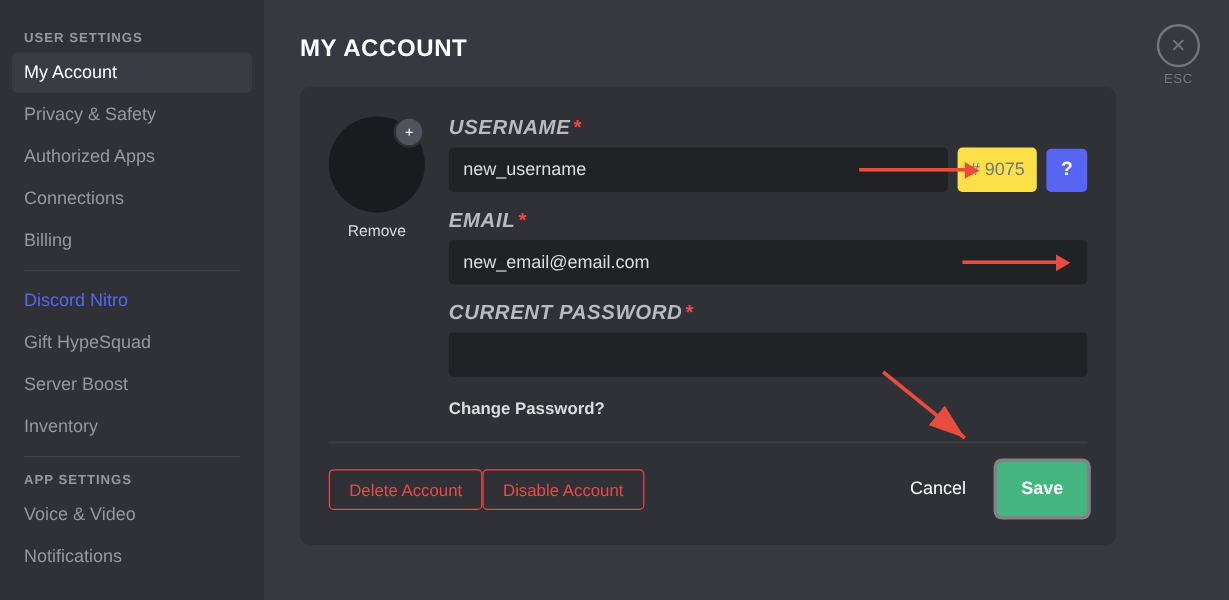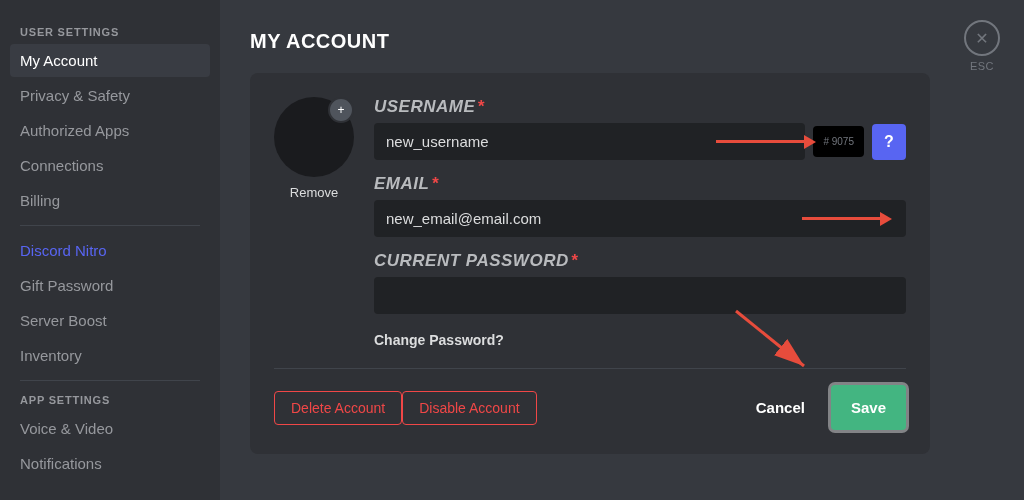--- a/index.html
+++ b/index.html
@@ -167,25 +167,25 @@
       background: #202225;
       border: none;
       border-radius: 4px;
       padding: 10px 12px;
       color: #dcddde;
       font-size: 15px;
       outline: none;
     }
 
     .discriminator-box {
-      background: #000000;
+      background: #fde047;
       border-radius: 4px;
       padding: 10px 10px;
       color: #72767d;
-      font-size: 10px;
+      font-size: 15px;
       white-space: nowrap;
     }
 
     .help-btn {
       width: 34px;
       height: 36px;
       background: #5865f2;
       border-radius: 4px;
       display: flex;
       align-items: center;
@@ -237,21 +237,21 @@
       font-weight: 500;
     }
 
     .btn-cancel {
       background: transparent;
       border: none;
       color: #ffffff;
       padding: 8px 16px;
       cursor: pointer;
       font-size: 15px;
-      font-weight: 700;
+      font-weight: 400;
     }
 
     .btn-save {
       background: #43b581;
       border: none;
       color: #ffffff;
       padding: 14px 20px;
       border-radius: 4px;
       cursor: pointer;
       font-size: 15px;
@@ -298,21 +298,21 @@
 
   <div class="sidebar-item active">My Account</div>
   <div class="sidebar-item">Privacy &amp; Safety</div>
   <div class="sidebar-item">Authorized Apps</div>
   <div class="sidebar-item">Connections</div>
   <div class="sidebar-item">Billing</div>
 
   <div class="sidebar-divider"></div>
 
   <div class="sidebar-item nitro">Discord Nitro</div>
-  <div class="sidebar-item">Gift Password</div>
+  <div class="sidebar-item">Gift HypeSquad</div>
   <div class="sidebar-item">Server Boost</div>
   <div class="sidebar-item">Inventory</div>
 
   <div class="sidebar-divider"></div>
 
   <div class="sidebar-section-label">APP SETTINGS</div>
   <div class="sidebar-item">Voice &amp; Video</div>
   <div class="sidebar-item">Notifications</div>
 </nav>
 

